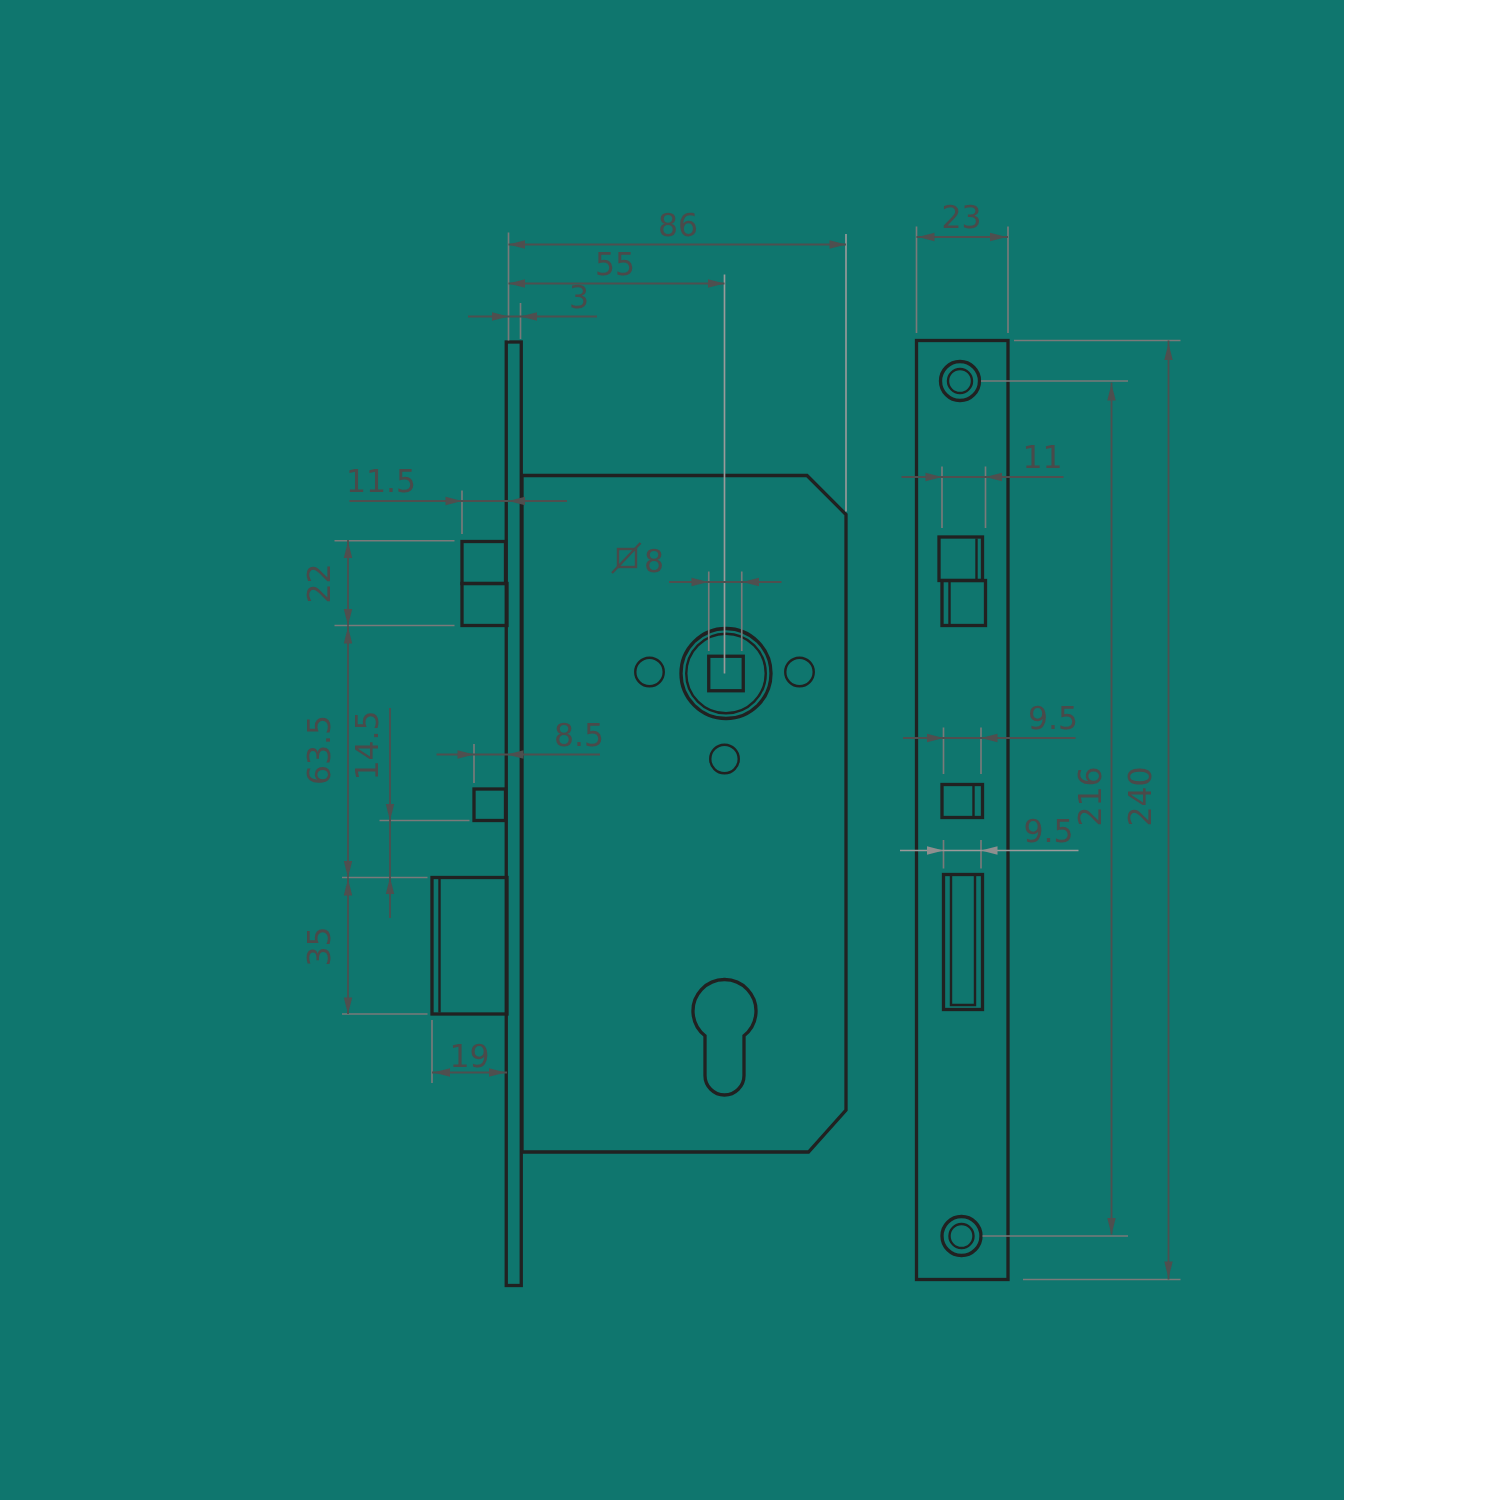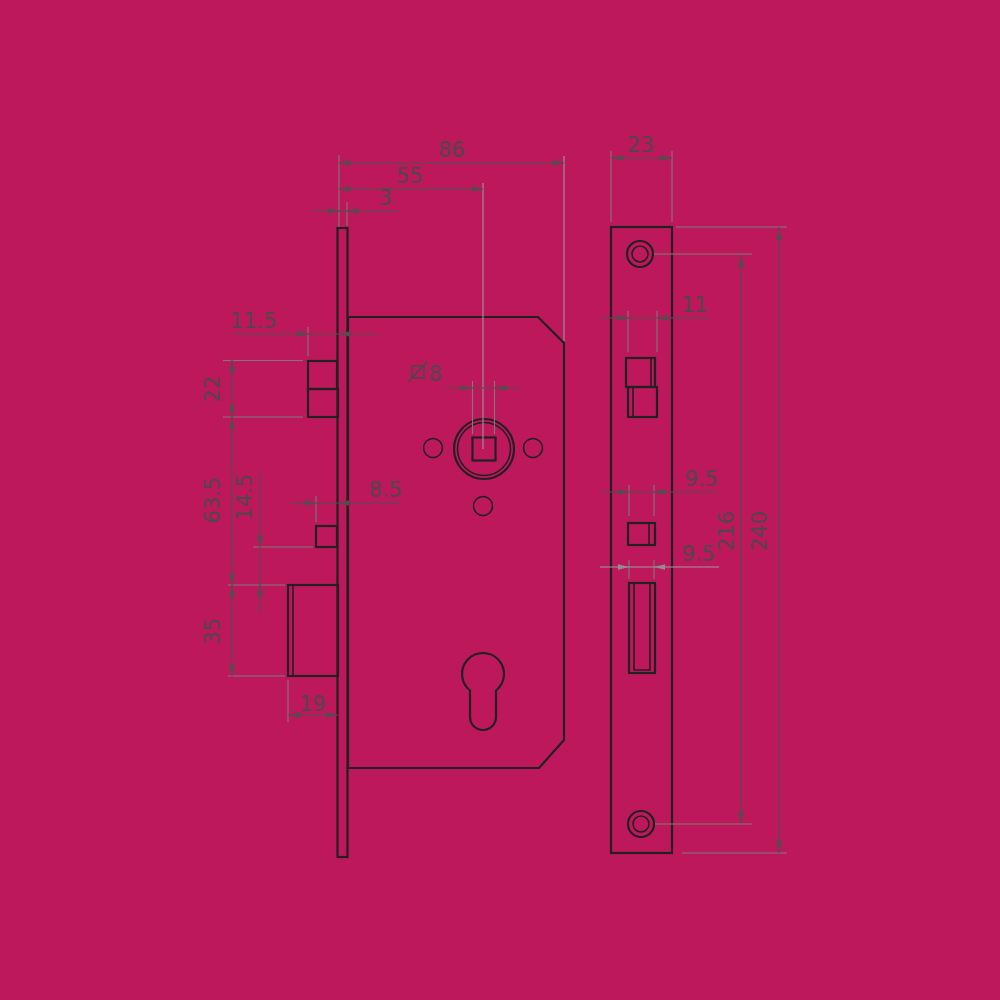--- a/index.html
+++ b/index.html
@@ -1,16 +1,16 @@
 <!DOCTYPE html>
 <html><head>
 <meta charset="utf-8">
 <style>
   html,body{margin:0;padding:0;background:#ffffff;}
-  .stage{position:relative;width:1000px;height:1000px;background:#be185d;overflow:hidden;}
+  .stage{position:relative;width:896px;height:1000px;background:#0f766e;overflow:hidden;}
   svg text{font-family:"DejaVu Sans","Liberation Sans",sans-serif;font-size:21px;fill:#4a4a4a;}
   .obj{fill:none;stroke:#212121;stroke-width:2.2;stroke-linejoin:miter;stroke-linecap:butt;}
   .objthin{fill:none;stroke:#212121;stroke-width:1.6;}
   .dim{fill:none;stroke:#4f4f4f;stroke-width:1.2;}
   .ext{fill:none;stroke:#7a7a7a;stroke-width:1.1;}
   .lite{fill:none;stroke:#9a9a9a;stroke-width:1.1;}
   .ah{fill:#4f4f4f;stroke:none;}
   .ahlite{fill:#8f8f8f;stroke:none;}
 </style>
 </head>

